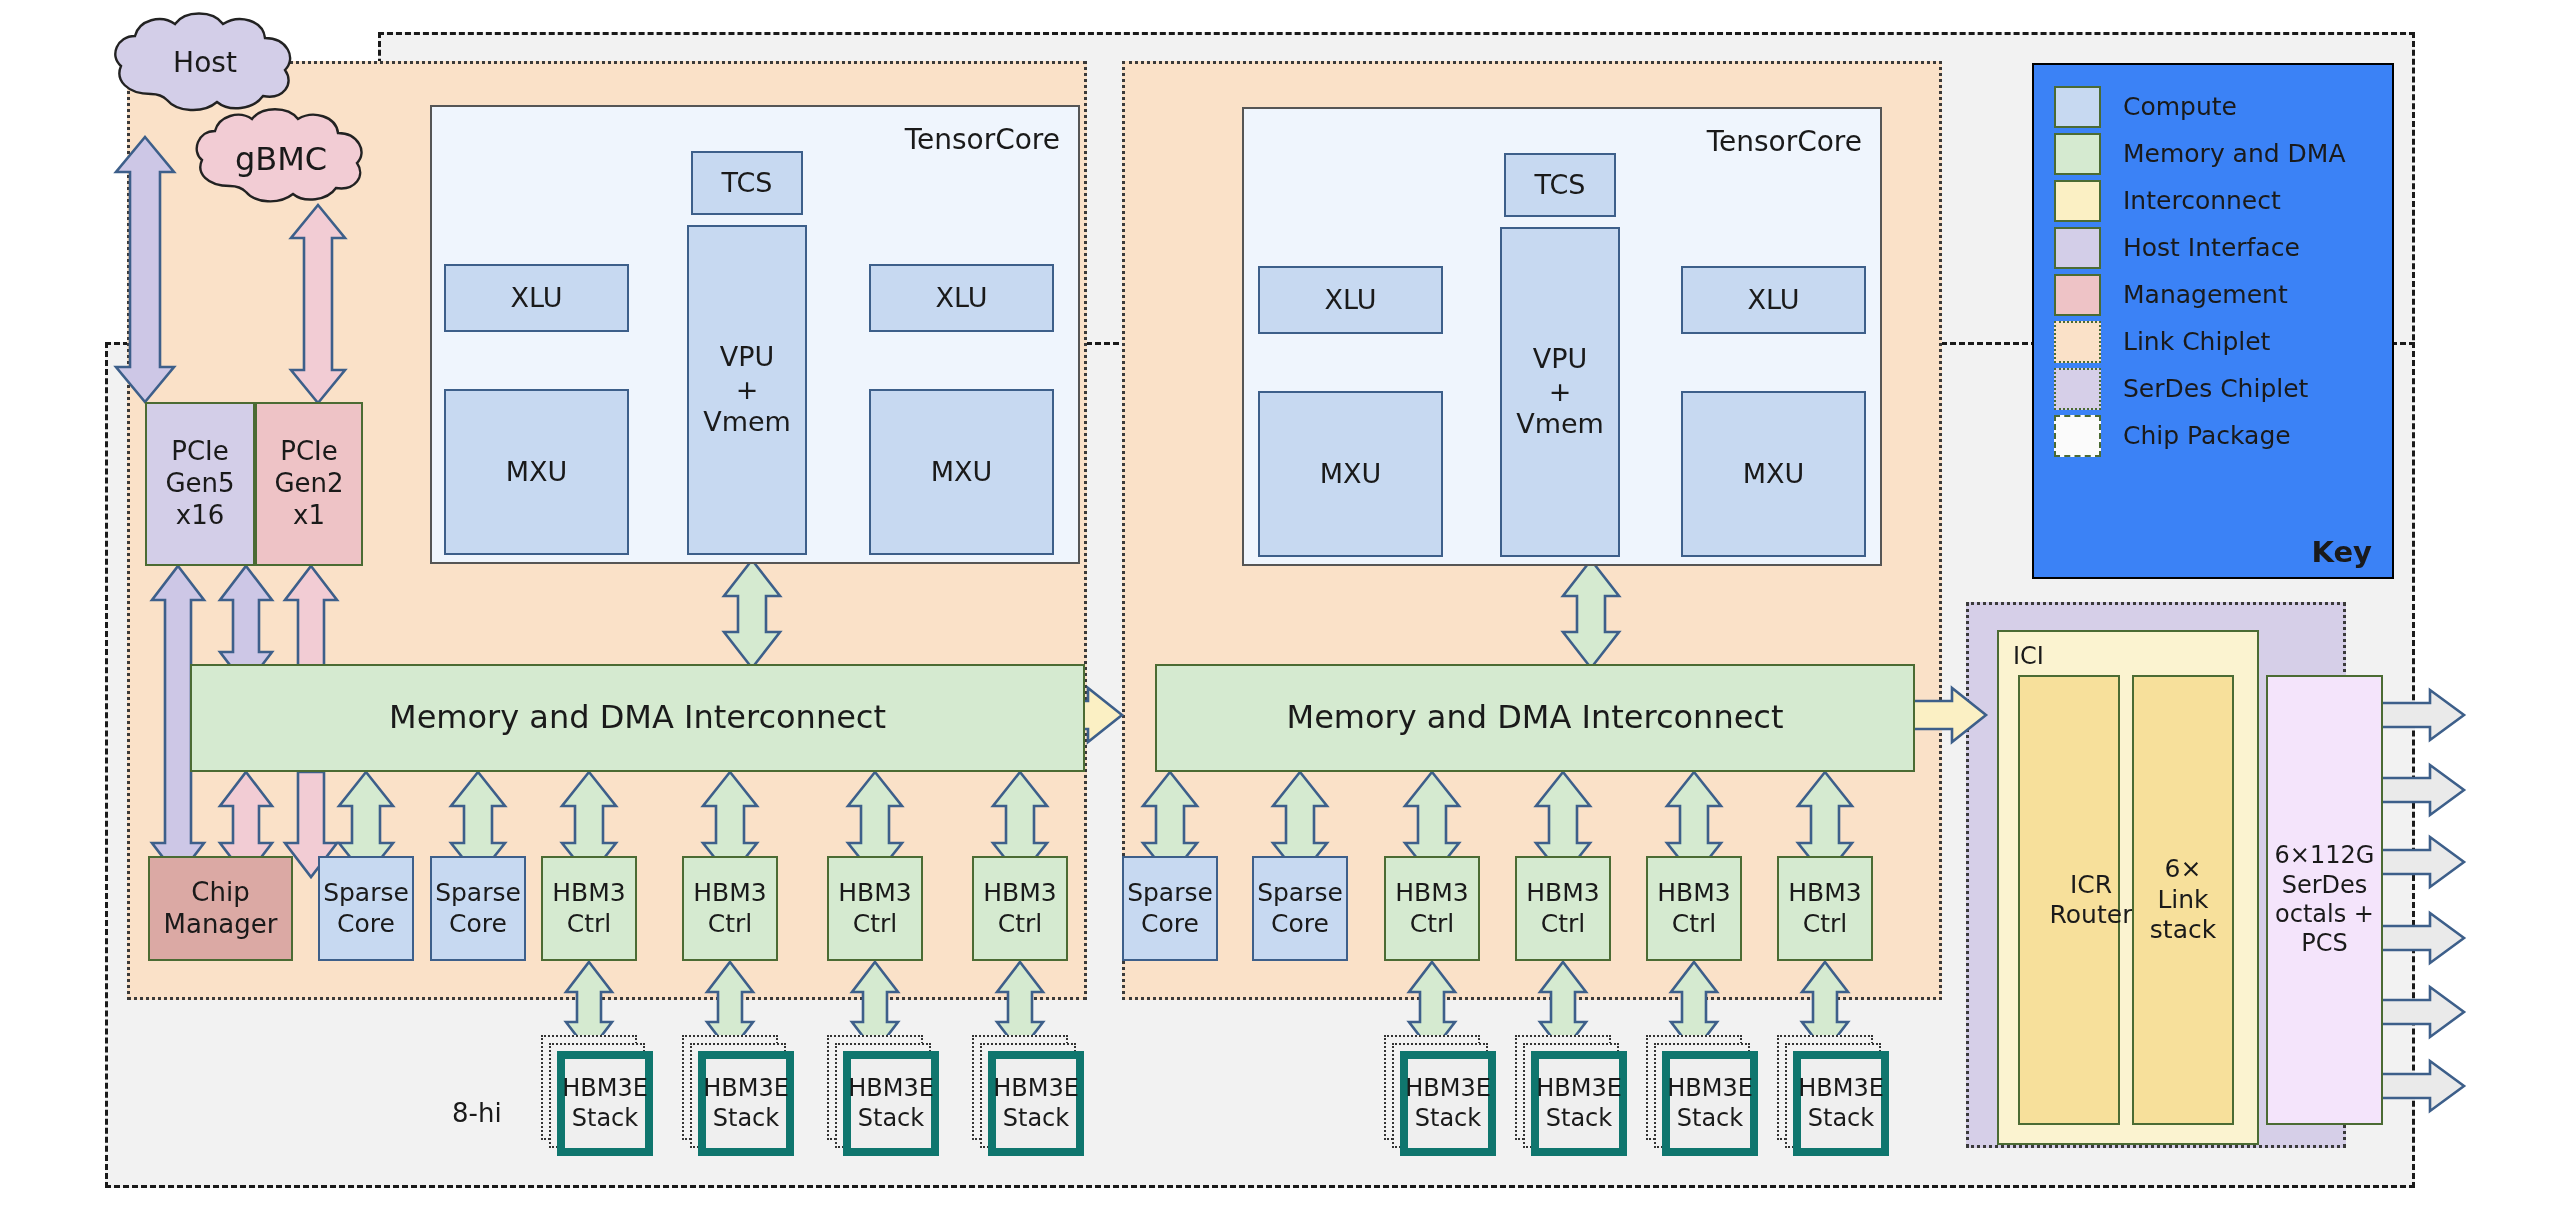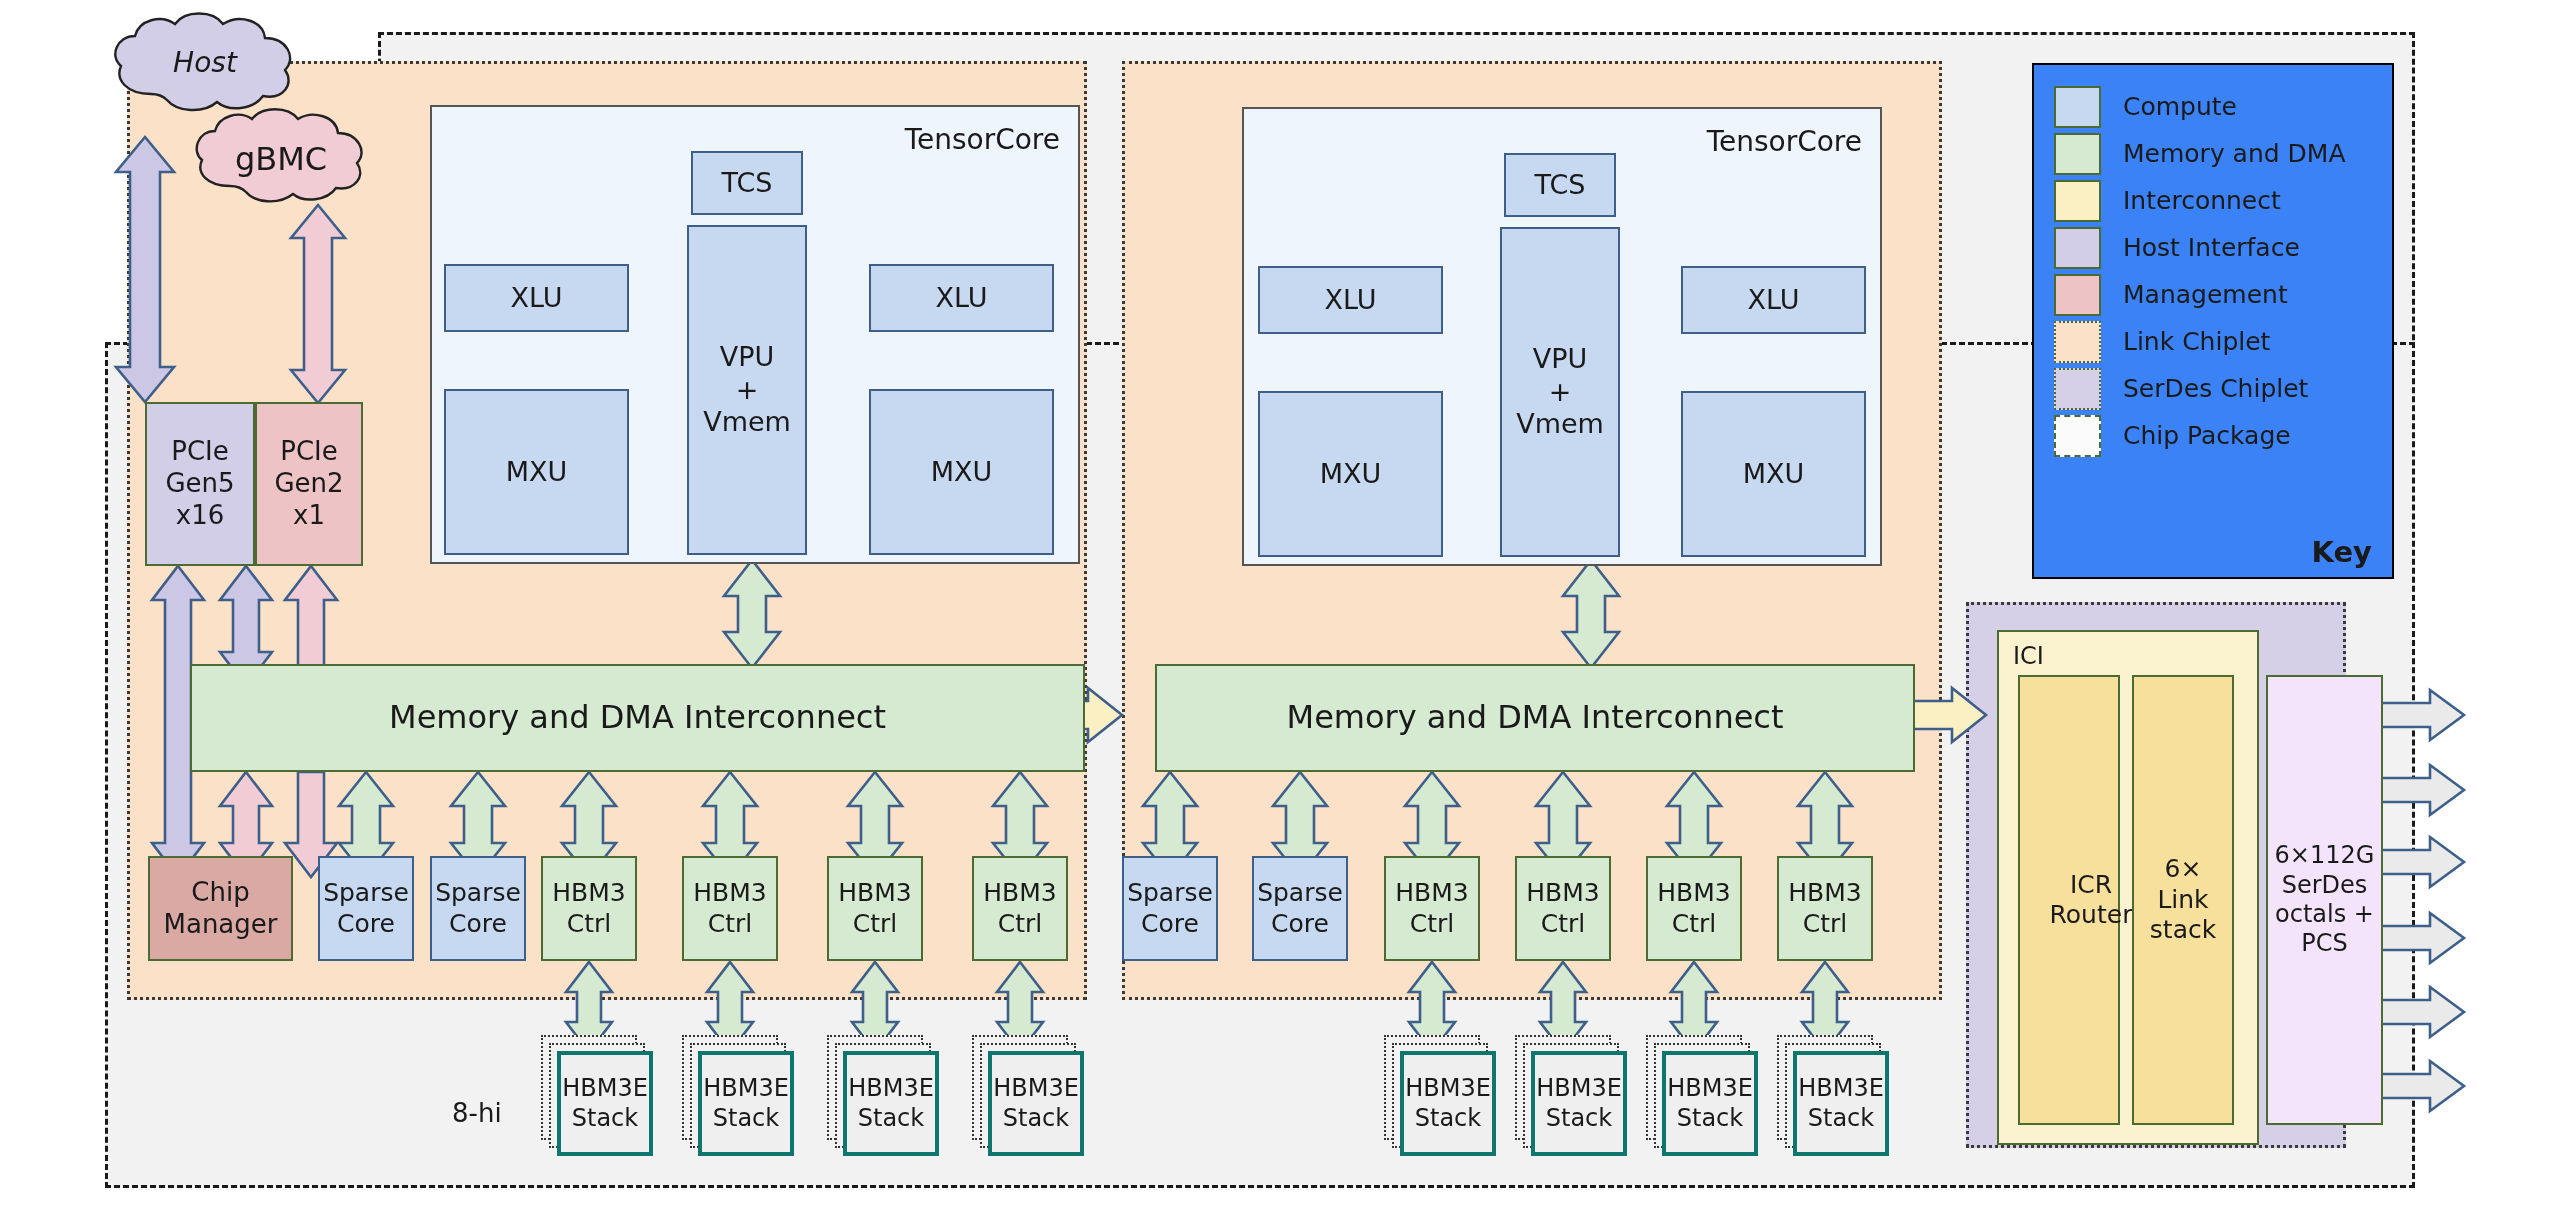--- a/index.html
+++ b/index.html
@@ -19,21 +19,21 @@
   .blk{border:2px solid #4b6b33;}
   .compute{background:#c7d9f1;border-color:#3d5f8a;}
   .memdma{background:#d5ead0;}
   .hostif{background:#d3cee8;}
   .mgmt{background:#eec3c6;}
   .mgmt-strong{background:#dba9a4;}
   .tensorcore-panel{background:#eff5fd;border:2px solid #555;}
   .serdes-blk{background:#f4e4fb;border:2px solid #4b6b33;}
   .ici-outer{background:#fbf3d0;border:2px solid #4b6b33;}
   .ici-inner{background:#f7e09b;border:2px solid #4b6b33;}
-  .stack-box{background:#efefef;border:4px solid #0f766e;}
+  .stack-box{background:#efefef;border:8px solid #0f766e;}
   .stack-ghost{border:2px dotted #333;background:#f2f2f2;}
 
   .lbl{position:absolute;white-space:pre;}
 
   
   .cloud{position:absolute;}
   .cloud svg{display:block;}
   .cloud-txt{position:absolute;width:100%;text-align:center;}
 
   
@@ -52,21 +52,21 @@
 <body>
 
 <div class="abs pkg-top" style="left:378px;top:32px;width:2037px;height:335px;"></div>
 <div class="abs pkg" style="left:105px;top:342px;width:2310px;height:846px;"></div>
 
 <div class="abs chiplet-logic" style="left:127px;top:61px;width:960px;height:939px;"></div>
 <div class="abs chiplet-logic" style="left:1122px;top:61px;width:820px;height:939px;"></div>
 
 <div class="abs chiplet-serdes" style="left:1966px;top:602px;width:380px;height:546px;"></div>
 
-<div class="cloud" style="left:105px;top:12px;width:200px;height:105px;font-style:italic;">
+<div class="cloud" style="left:105px;top:12px;width:200px;height:105px;">
   <svg width="200" height="105" viewBox="0 0 200 105">
     <path d="M46 82 C22 82 10 68 16 54 C4 44 12 24 30 24 C34 8 56 2 70 12 C80 -2 108 -2 118 12
              C134 2 158 8 160 26 C182 26 192 46 180 58 C190 72 178 88 158 84 C148 98 124 100 112 90
              C98 102 72 100 62 88 C58 84 52 82 46 82 Z" fill="#d3cee8" stroke="#222" stroke-width="2.4"></path>
   </svg>
   <div class="cloud-txt" style="top:34px;font-size:28px;">Host</div>
 </div>
 
 <div class="cloud" style="left:186px;top:108px;width:190px;height:100px;">
   <svg width="190" height="100" viewBox="0 0 190 100">

